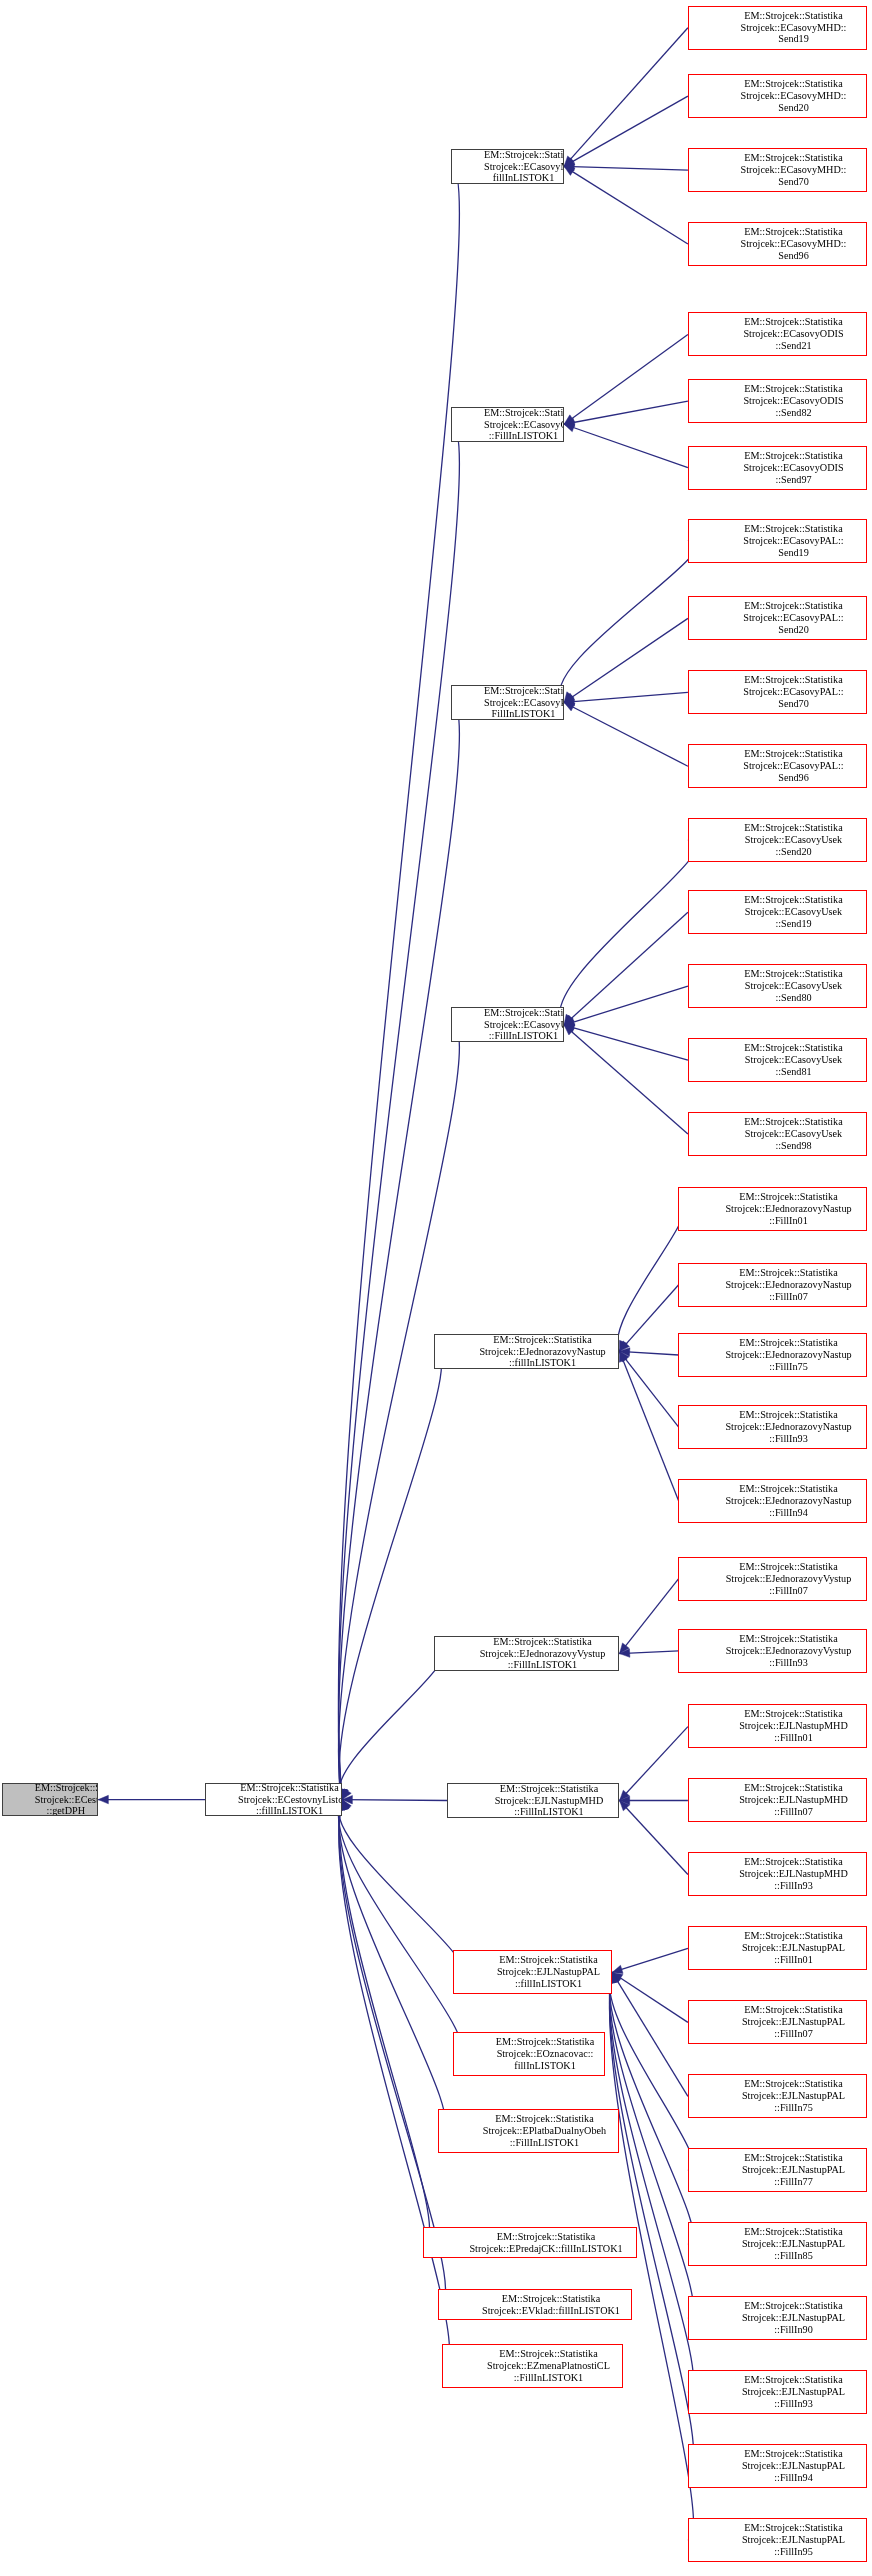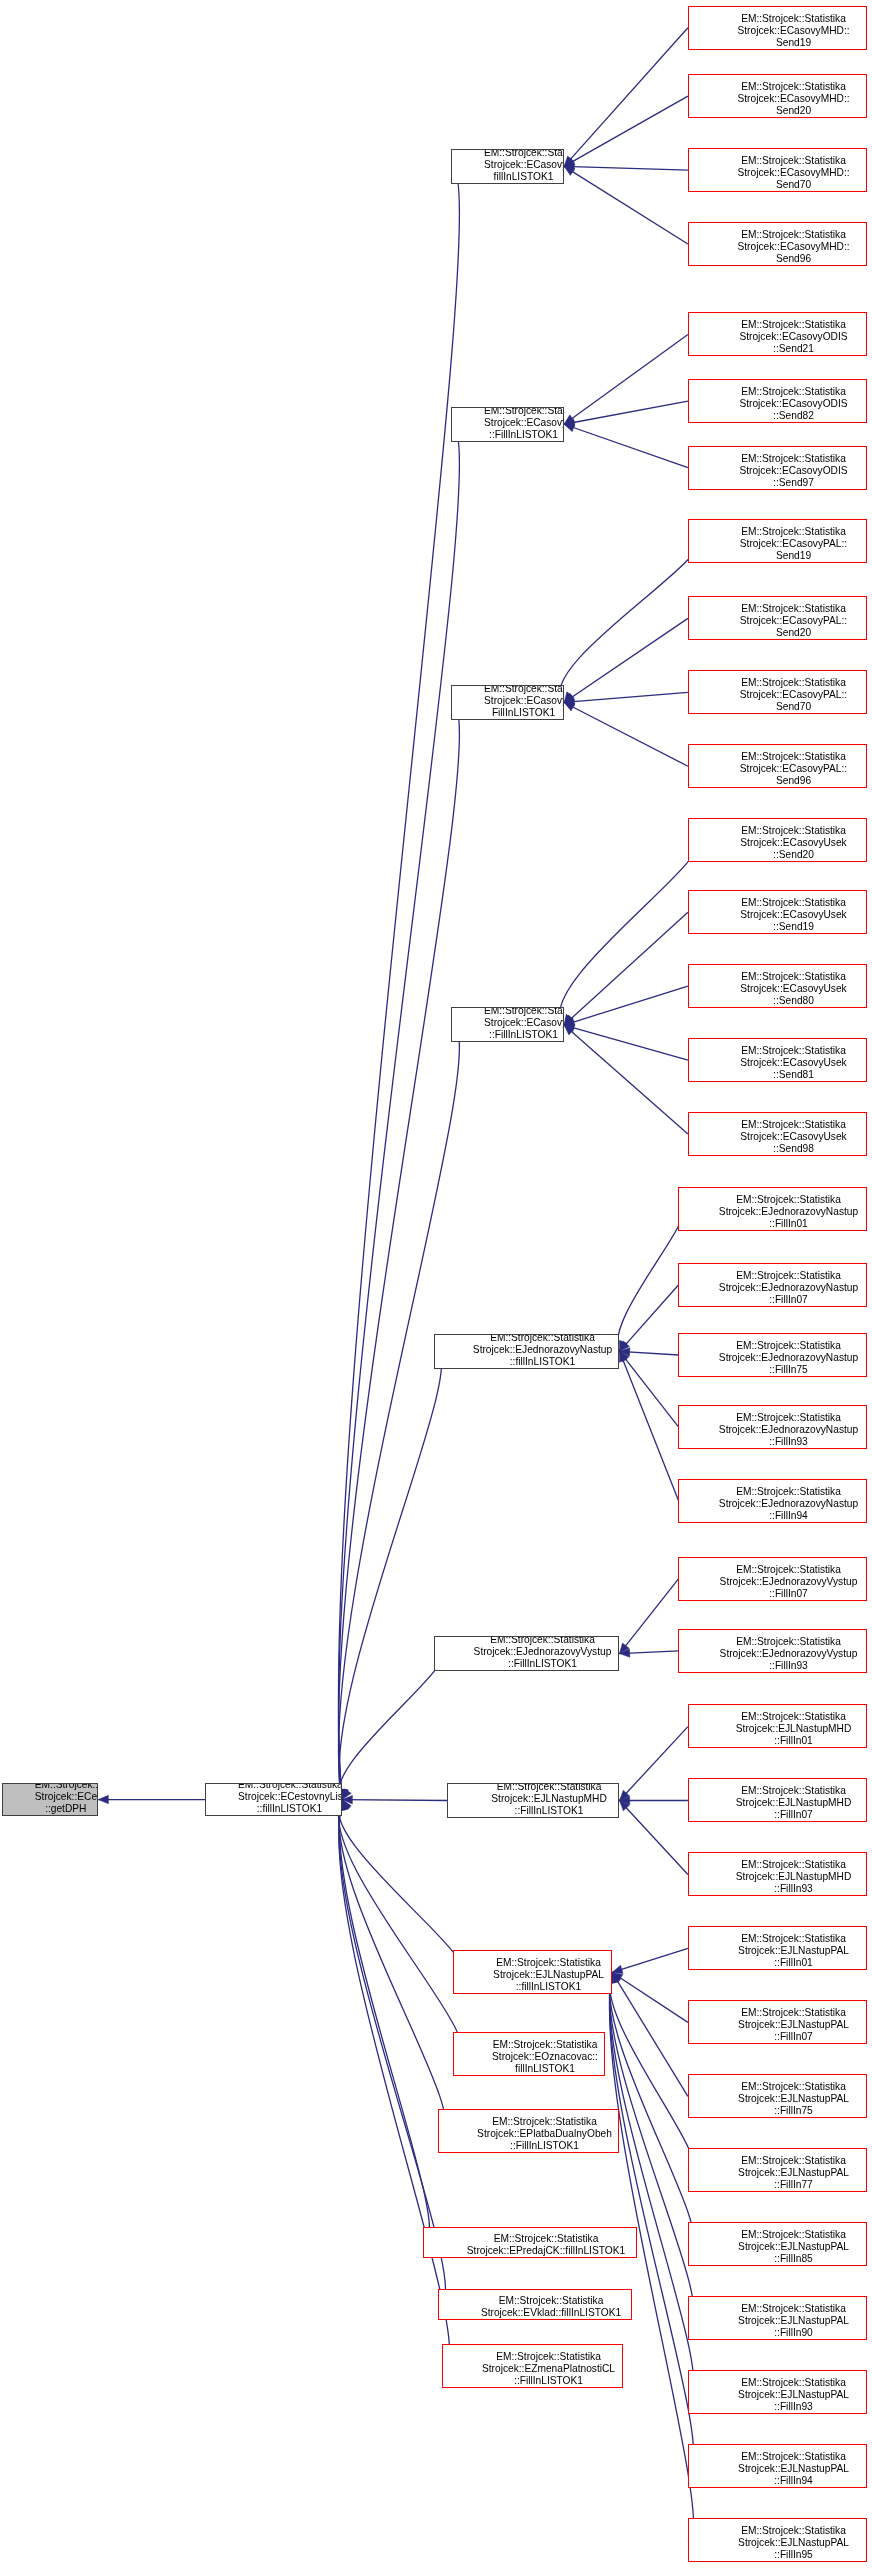--- a/index.html
+++ b/index.html
@@ -1,22 +1,22 @@
 <!DOCTYPE html>
 <html style="font-size:15px"><head>
 <meta charset="utf-8">
 <title>Caller Graph</title>
 <style>
   html,body{margin:0;padding:0;background:#ffffff;}
   body{font-family:"Liberation Sans",sans-serif;}
   #graph{position:relative;width:873px;height:2576px;background:#fff;overflow:hidden;}
   #edges{position:absolute;left:0;top:0;width:873px;height:2576px;pointer-events:none;}
-  .node{position:absolute;box-sizing:border-box;display:flex;align-items:flex-end;
+  .node{position:absolute;box-sizing:border-box;display:flex;align-items:center;
         justify-content:center;text-align:center;line-height:1.17;
-        font-family:Liberation Sans, sans-serif;color:#000;overflow:hidden;padding-left:32px;}
+        font-family:Liberation Serif, serif;color:#000;overflow:hidden;padding-left:32px;}
   .node .lbl{display:block;width:100%;padding:0 1.8px;white-space:pre-line;}
   .node.leaf{border:1.8px solid #ff0000;background:#ffffff;}
   .node.mid{border:1.8px solid #404040;background:#ffffff;}
   .node.root{border:1.8px solid #404040;background:#bfbfbf;}
 </style>
 </head>
 <body>
 
 <div id="graph">
   <svg id="edges" width="873" height="2576" viewBox="0 0 944 2787">

